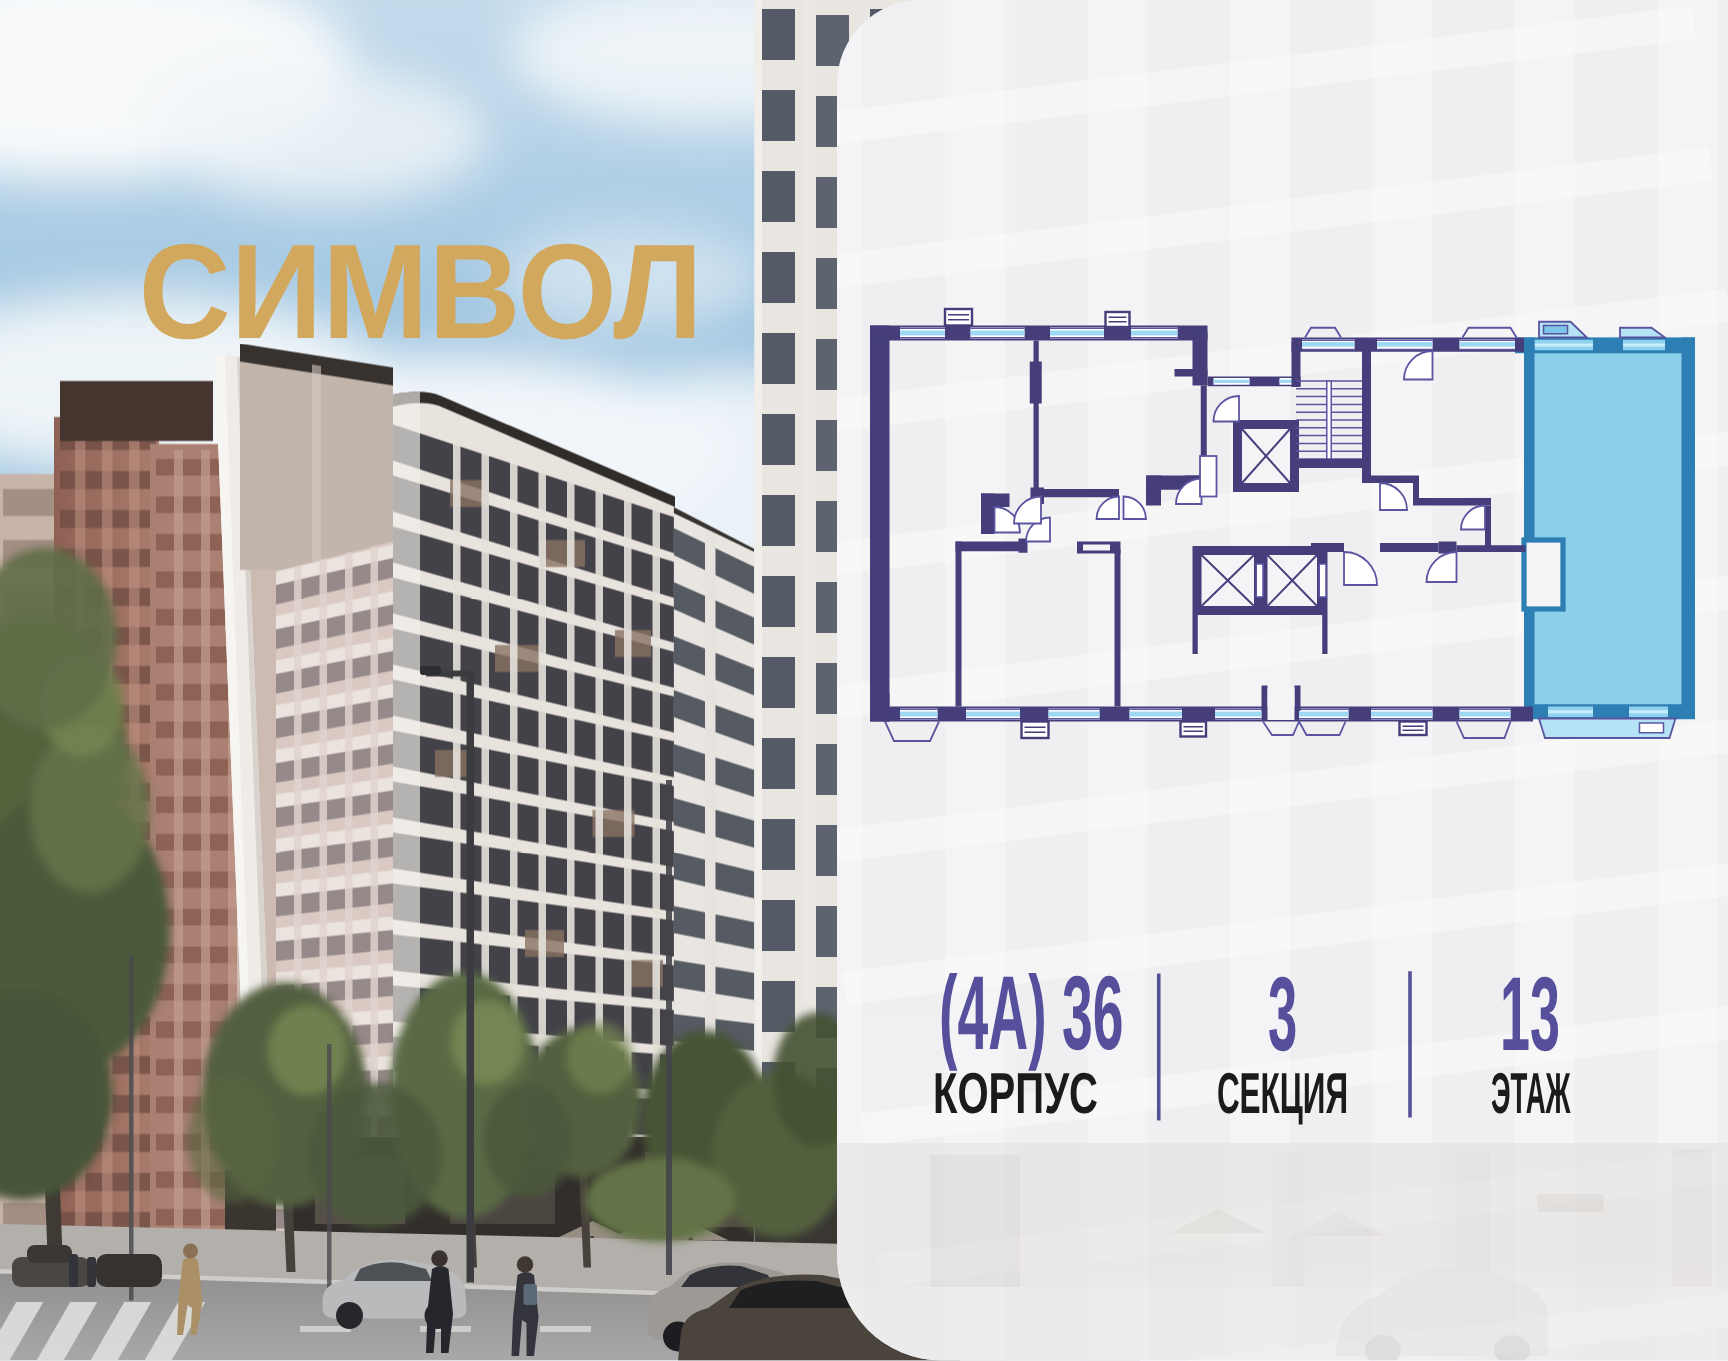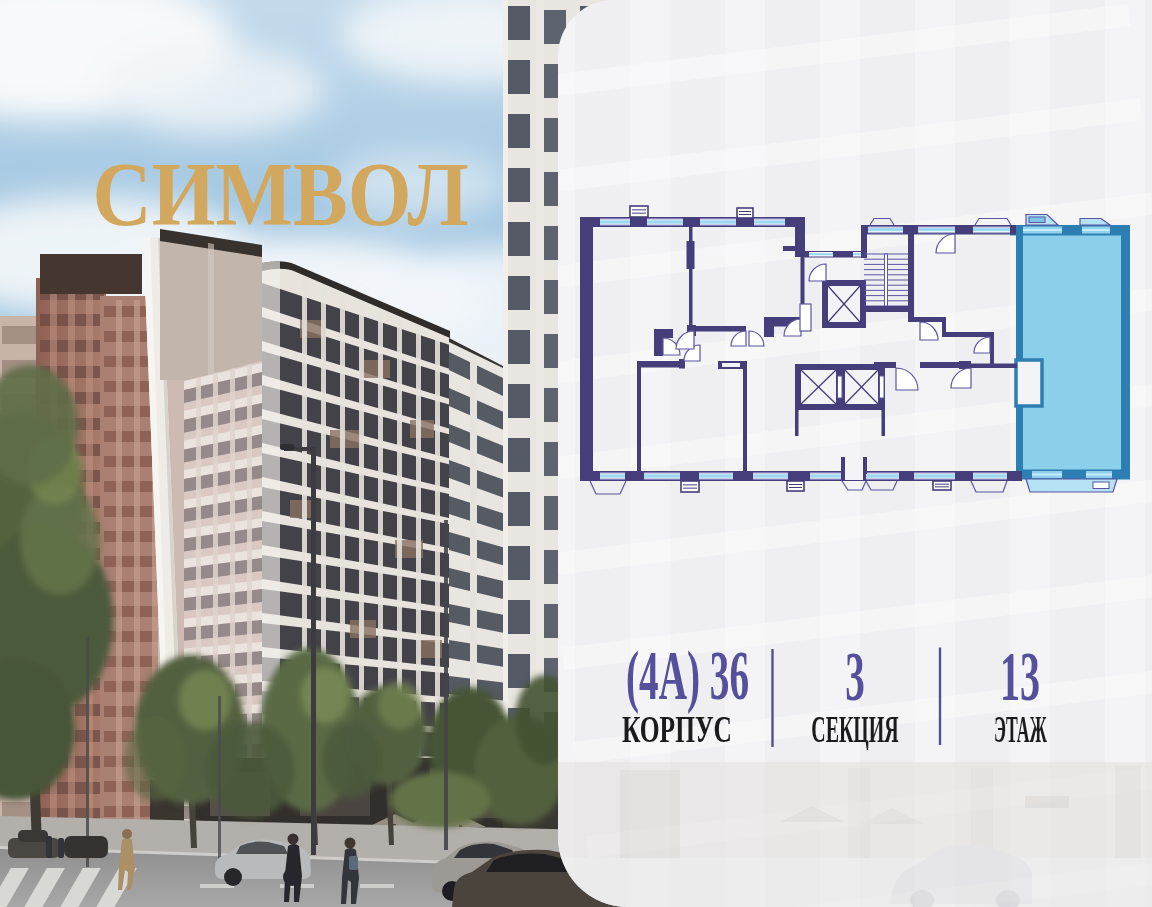--- a/index.html
+++ b/index.html
@@ -1,16 +1,16 @@
 <!DOCTYPE html>
 <html><head>
 <meta charset="utf-8">
 <style>
   html,body{margin:0;padding:0;background:#fff;}
-  #stage{position:relative;width:1152px;height:907px;overflow:hidden;font-family:Liberation Serif, serif;text-align:center;}
+  #stage{position:relative;width:1152px;height:907px;overflow:hidden;font-family:Liberation Sans, sans-serif;text-align:center;}
   #stage svg{display:block;}
 </style>
 </head>
 <body>
 <div id="stage">
 <svg id="scene" width="1152" height="907" viewBox="0 0 1152 907" style="position:absolute;left:0;top:0;">
   <defs>
     <linearGradient id="skyg" x1="0" y1="0" x2="0" y2="1">
       <stop offset="0" stop-color="#c4dbec"></stop>
       <stop offset="0.28" stop-color="#9bc3e0"></stop>

